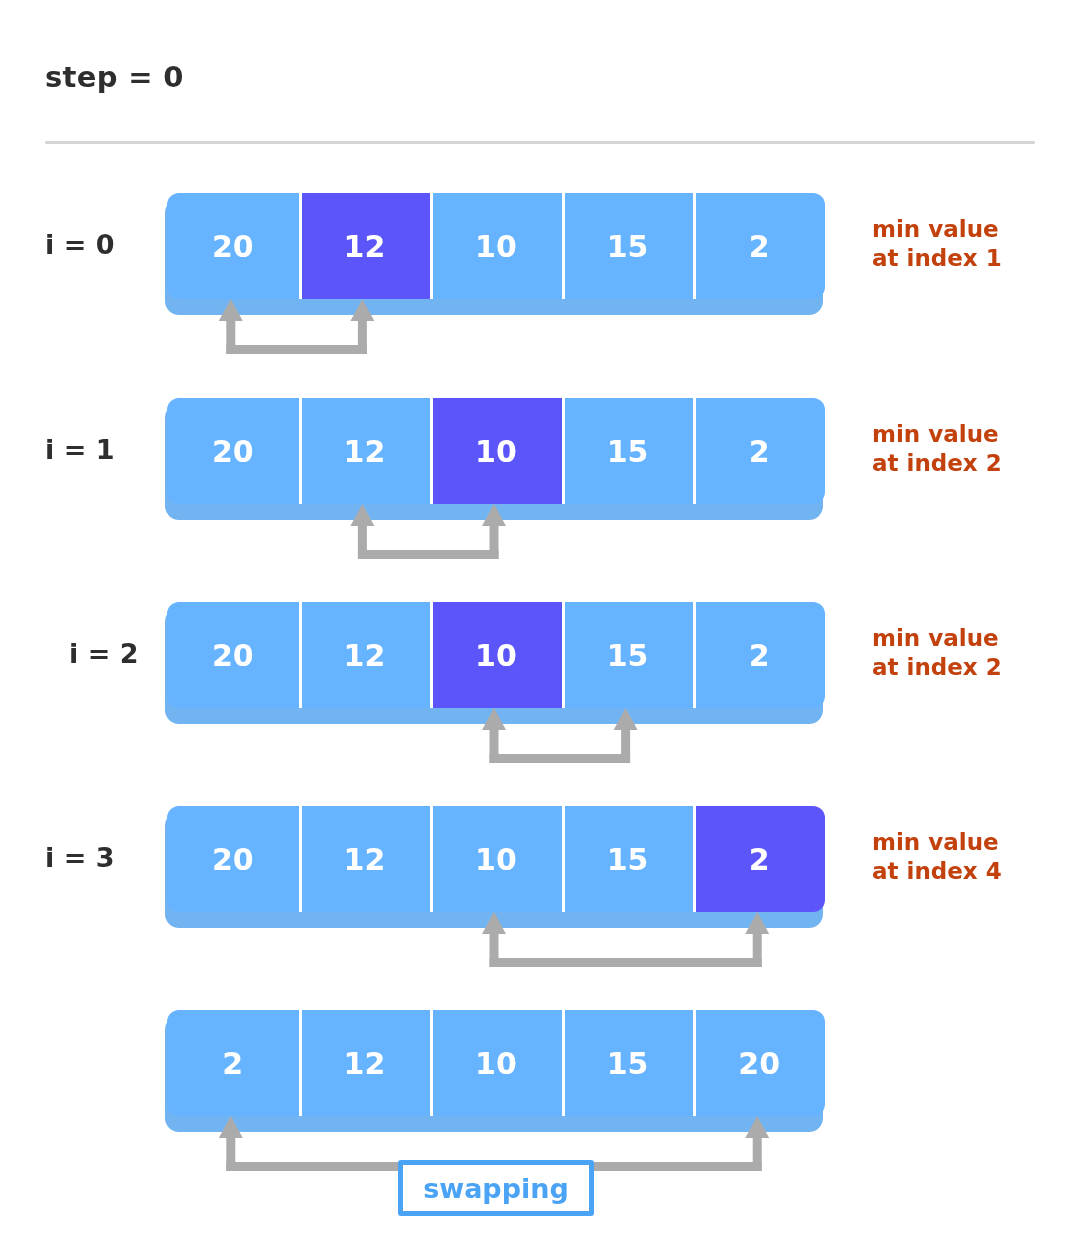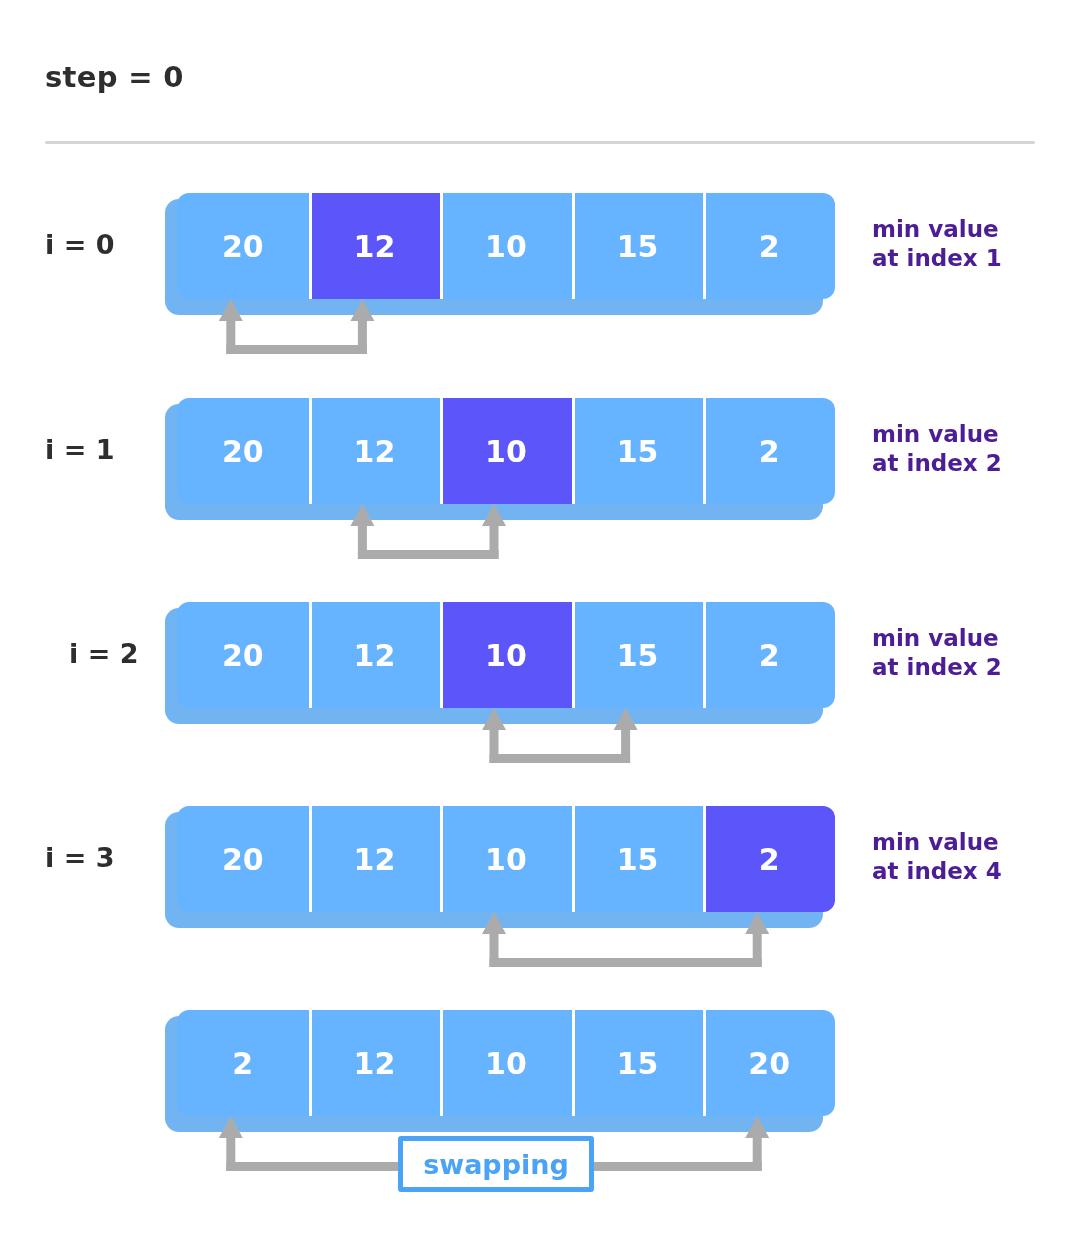--- a/index.html
+++ b/index.html
@@ -62,21 +62,21 @@
     color: #2e2e2e;
     white-space: nowrap;
   }
 
   .row-note {
     position: absolute;
     left: 872px;
     width: 200px;
     font-size: 23px;
     font-weight: bold;
-    color: #4c1d95;
+    color: #c2410c;
     line-height: 1.28;
     white-space: pre-line;
   }
 
   
   .array-wrap {
     position: absolute;
     left: 165px;
     top: 0;
     width: 658px;
@@ -86,21 +86,21 @@
     position: absolute;
     left: 0;
     top: 6px;
     width: 658px;
     height: 116px;
     background: #72b4f2;
     border-radius: 14px;
   }
   .array-cells {
     position: absolute;
-    left: 12px;
+    left: 2px;
     top: 0;
     width: 658px;
     height: 106px;
     display: flex;
     border-radius: 12px;
     overflow: hidden;
   }
   .cell {
     flex: 1 1 0;
     position: relative;
@@ -133,21 +133,21 @@
     top: 106px;
     width: 1080px;
     height: 95px;
     overflow: visible;
   }
 
   
   .swap-tag {
     position: absolute;
     left: 398px;
-    top: 1136px;
+    top: 1160px;
     width: 196px;
     height: 56px;
     box-sizing: border-box;
     border: 5px solid #4ba3f5;
     border-radius: 3px;
     background: #ffffff;
     display: flex;
     align-items: center;
     justify-content: center;
     color: #4ba3f5;

